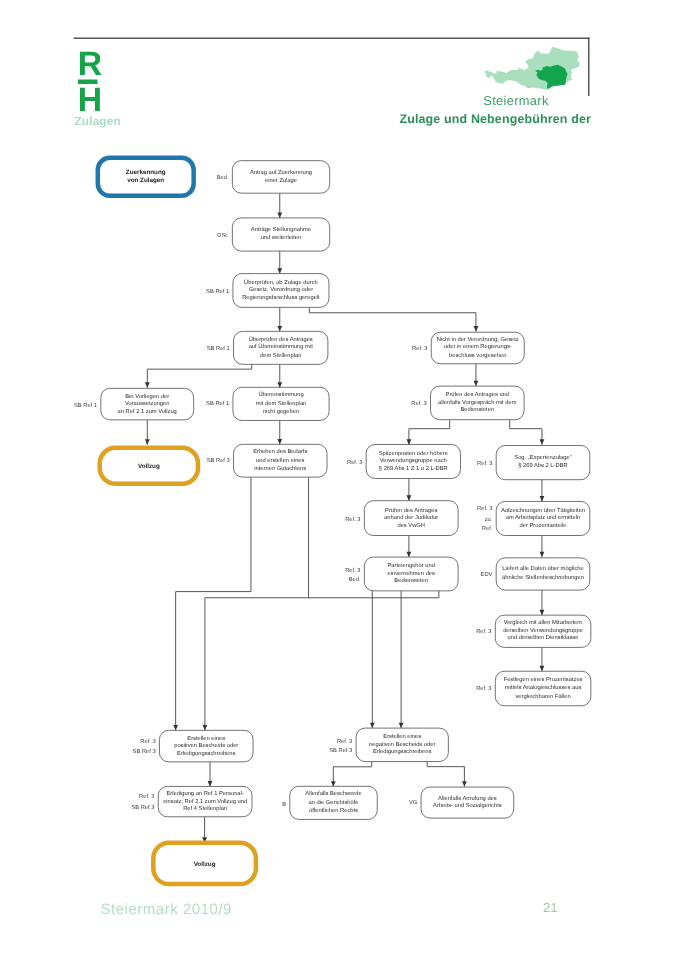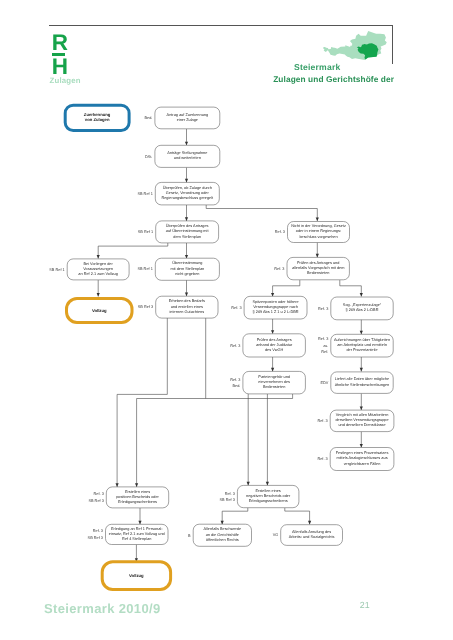--- a/index.html
+++ b/index.html
@@ -9,24 +9,24 @@
 
   
   .hdr-line{position:absolute;left:49px;top:24.8px;width:344px;height:1.4px;background:#555;}
   .hdr-vline{position:absolute;left:391.8px;top:24.8px;width:1.3px;height:39px;background:#555;}
   .logo{position:absolute;left:51.8px;top:32.5px;width:40px;}
   .logo .lr,.logo .lh{font-family:"Liberation Sans",sans-serif;font-weight:bold;font-size:22.5px;color:#16a34a;line-height:19.5px;letter-spacing:0px;}
   .logo .rule{width:12.8px;height:2.4px;background:#16a34a;margin:1.2px 0 1.0px 0;margin-left:.4px;}
   .logo .cap{font-size:7.8px;color:#a9ddbf;margin-top:0.2px;letter-spacing:.15px;margin-left:-2.2px;font-weight:bold;}
 
   .map{position:absolute;left:323px;top:31px;}
-  .region{position:absolute;left:294px;top:62px;width:100px;text-align:left;font-size:8.6px;font-weight:bold;color:#3aa06a;letter-spacing:.2px;}
+  .region{position:absolute;left:294px;top:62px;width:100px;text-align:center;font-size:8.6px;font-weight:normal;color:#3aa06a;letter-spacing:.2px;}
   .htitle{position:absolute;left:120px;top:74px;width:274px;text-align:right;font-size:8.3px;font-weight:bold;color:#2a9157;line-height:10px;letter-spacing:.1px;}
-  .ftr-l{position:absolute;left:44px;top:600.6px;font-size:13px;color:#b3ddc4;letter-spacing:.35px;font-weight:bold;}
-  .ftr-r{position:absolute;left:340px;top:600.0px;width:49.5px;text-align:center;font-size:8.8px;color:#9cc9b0;}
+  .ftr-l{position:absolute;left:67px;top:600.6px;font-size:10px;color:#b3ddc4;letter-spacing:.35px;}
+  .ftr-r{position:absolute;left:362px;top:600.0px;width:49.5px;text-align:left;font-size:8.8px;color:#9cc9b0;}
 
   
   #flow{position:absolute;left:0;top:0;}
   .lbl{position:absolute;font-size:3.85px;color:#3a3a3a;text-align:right;line-height:6.4px;letter-spacing:0px;}
   .btxt{position:absolute;font-size:3.85px;color:#2a2a2a;text-align:center;line-height:5.2px;letter-spacing:0px;}
   .btxt.big{font-size:4.2px;font-weight:bold;color:#1a1a1a;}
 </style>
 </head>
 <body>
 
@@ -43,21 +43,21 @@
   </div>
 
   <div class="map">
     <svg width="64" height="29" viewBox="0 0 760 347">
       <path fill="#a9debf" d="M3 191 L0 208 L15 221 L5 234 L30 252 L55 230 L80 270 L90 286 L100 287 L120 294 L144 297 L164 277 L194 268 L244 277 L259 281 L269 294 L289 307 L314 314 L344 334 L383 327 L413 331 L463 340 L498 347 L533 321 L573 314 L608 305 L642 310 L647 287 L672 274 L694 268 L684 234 L697 208 L687 185 L712 175 L747 162 L760 135 L737 113 L750 79 L732 40 L682 32 L633 32 L563 9 L538 0 L513 58 L448 56 L423 32 L393 58 L385 93 L344 101 L320 119 L349 155 L339 171 L349 175 L324 177 L322 191 L299 181 L264 172 L264 185 L209 188 L184 204 L169 212 L139 199 L129 201 L95 192 L90 215 L63 217 L55 204 L35 199 L20 191 Z"></path>
       <path fill="#13a54e" d="M488 155 L523 162 L548 151 L583 146 L615 162 L640 177 L650 204 L660 217 L647 261 L644 291 L634 307 L605 310 L571 313 L538 318 L505 340 L493 323 L501 291 L481 273 L448 268 L425 252 L411 225 L421 207 L401 193 L425 185 L445 193 L459 183 L463 166 L481 162 Z"></path>
     </svg>
   </div>
   <div class="region">Steiermark</div>
   <div class="htitle">
-    <div>Zulagen und Gerichtshöfe der</div>
+    <div>Zulage und Nebengebühren der</div>
   </div>
 
   <div id="flow"><svg width="453" height="640">
         <g>
           <polyline points="284.8,507.7 284.8,511.1 309.6,511.1 309.6,524.4" fill="none" stroke="#444" stroke-width="0.6"></polyline>
           <polygon points="309.6,524.4 308,520.8 311.20000000000005,520.8" fill="#333"></polygon>
         </g>
         <g>
           <polyline points="247.8,507.7 247.8,511.2 222.2,511.2 222.2,524.4" fill="none" stroke="#444" stroke-width="0.6"></polyline>
           <polygon points="222.2,524.4 220.6,520.8 223.79999999999998,520.8" fill="#333"></polygon>

